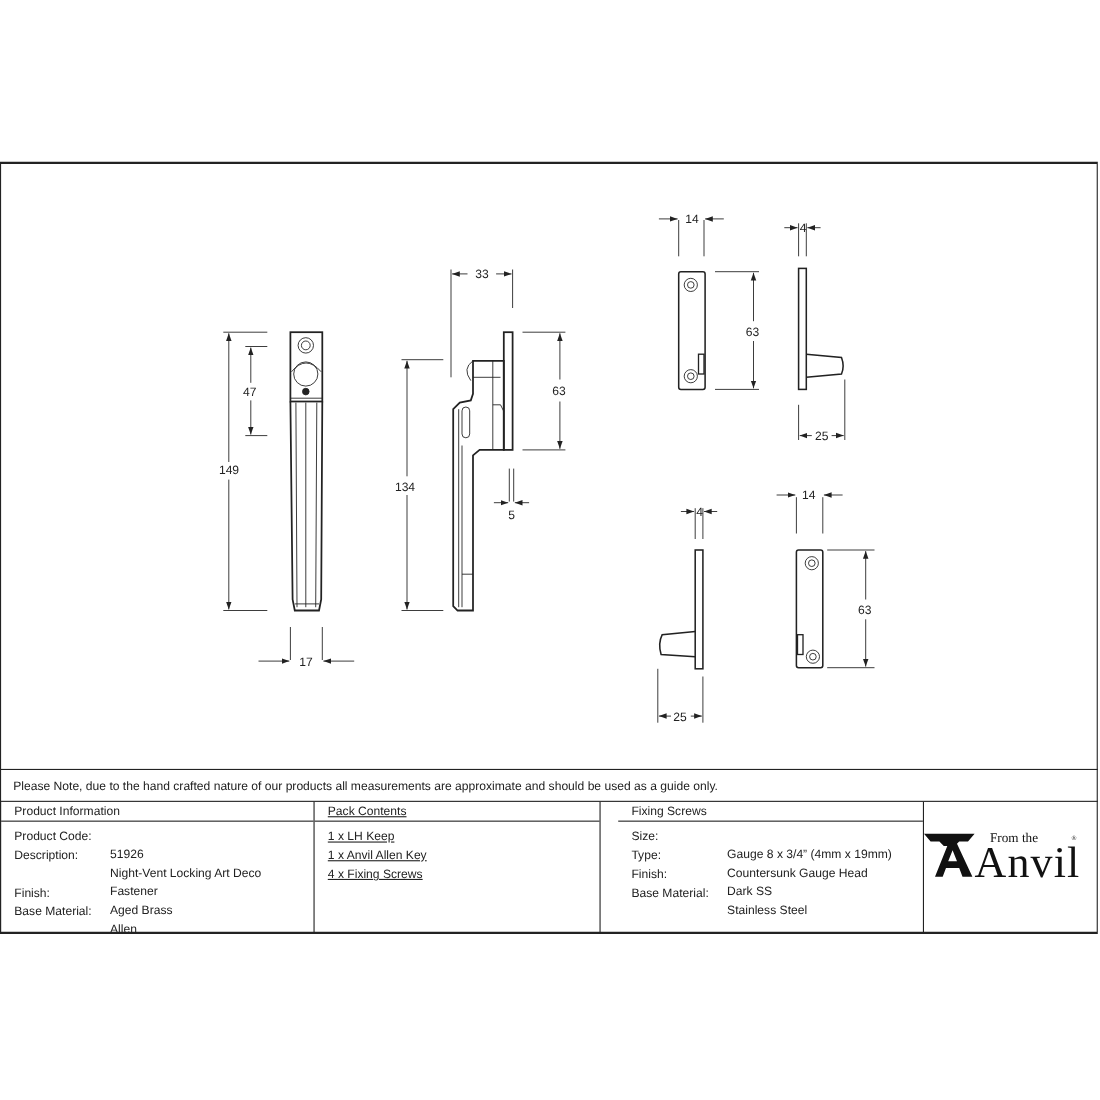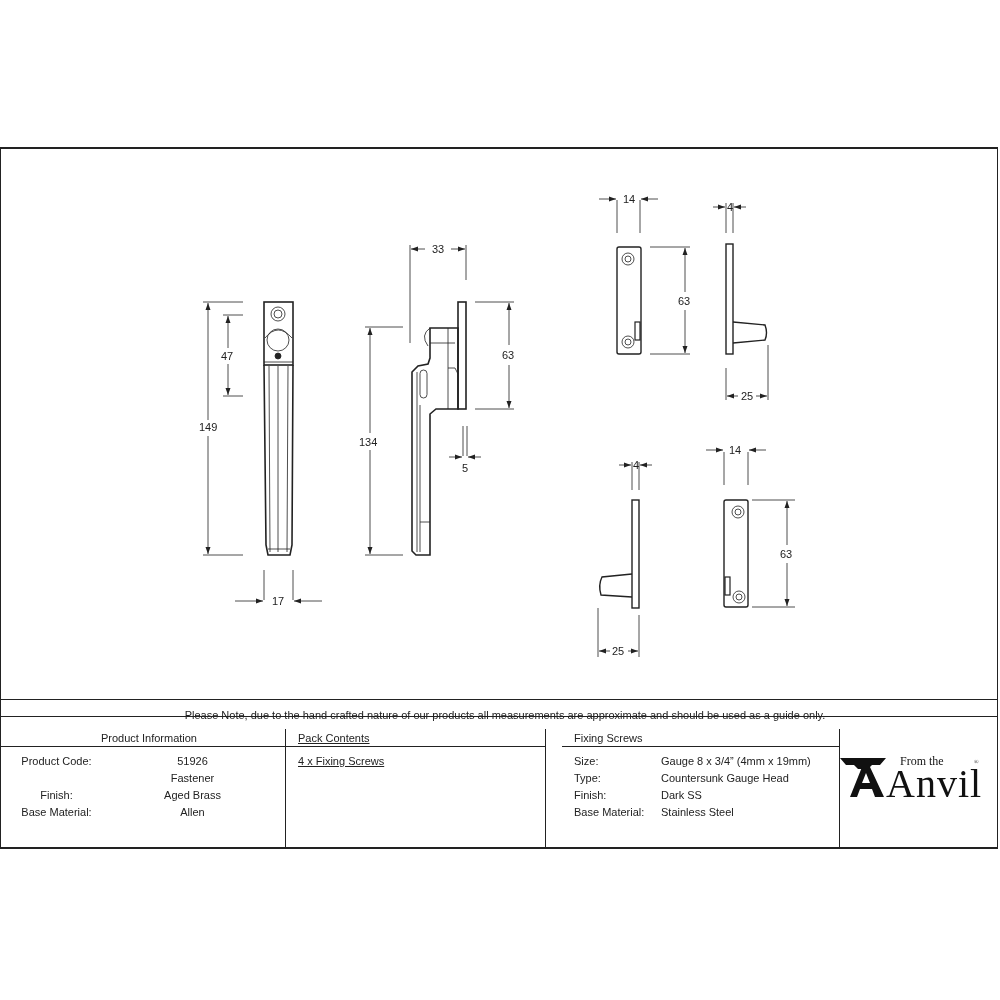--- a/index.html
+++ b/index.html
@@ -1,27 +1,27 @@
 <!DOCTYPE html>
 <html><head>
 <meta charset="utf-8">
 <style>
   html, body { margin:0; padding:0; background:#ffffff; }
   body { width:1000px; height:1000px; position:relative; overflow:hidden; font-family:"Liberation Sans", "DejaVu Sans", sans-serif; color:#222; }
   .sheet { position:absolute; left:0; top:147px; width:998px; height:702px; border:1px solid #222; border-top:2px solid #222; border-bottom:2px solid #222; box-sizing:border-box; }
   .drawing { position:absolute; left:0; top:147px; width:1000px; height:552px; }
   .drawing svg { position:absolute; left:0; top:0; }
   .dim { font-size:11px; fill:#222; font-family:"Liberation Sans", "DejaVu Sans", sans-serif; }
-  .note { position:absolute; left:0; top:699px; width:998px; height:18px; border-top:1px solid #222; border-bottom:1px solid #222; box-sizing:border-box; font-size:11px; padding:9px 0 0 12px;text-align:center; }
+  .note { position:absolute; left:0; top:699px; width:998px; height:30px; border-top:1px solid #222; border-bottom:1px solid #222; box-sizing:border-box; font-size:11px; padding:9px 0 0 12px; }
   .table { position:absolute; top:729px; height:120px; border-right:1px solid #222; box-sizing:border-box; font-size:11px; }
   .table .hdr { height:18px; border-bottom:1px solid #222; padding:3px 0 0 12px; box-sizing:border-box; }
   .table .rows { padding:6px 0 0 12px; }
   .row { display:flex; height:17px; line-height:17px; }
   .lbl { width:87px; flex:none; }
-  .val { flex:1; }
+  .val { flex:1;margin-top:16px; }
   .logo { position:absolute; left:824px; top:721px; width:174px; height:120px;text-align:center; }
 </style>
 </head>
 <body>
 
 <div class="sheet"></div>
 
 <div class="drawing">
 <svg width="1000" height="552" viewBox="0 147 1000 552" xmlns="http://www.w3.org/2000/svg">
   <defs>
@@ -165,45 +165,51 @@
   <text class="dim" x="741" y="400">25</text>
   <text class="dim" x="633" y="469">4</text>
   <text class="dim" x="612" y="655">25</text>
   <text class="dim" x="729" y="454">14</text>
   <text class="dim" x="780" y="558">63</text>
 </svg>
 </div>
 
 <div class="note">Please Note, due to the hand crafted nature of our products all measurements are approximate and should be used as a guide only.</div>
 
-<div class="table" style="left:0; width:286px; border-left:1px solid #222;text-align:center;">
+<div class="table" style="left:0; width:286px; border-left:1px solid #222;">
   <div class="hdr">Product Information</div>
   <div class="rows">
     <div class="row">
         <span class="lbl">Product Code:</span>
         <span class="val">51926</span>
+      </div>
+    <div class="row">
+        <span class="lbl">Description:</span>
+        <span class="val">Night-Vent Locking Art Deco</span>
       </div>
     <div class="row">
         <span class="lbl"></span>
         <span class="val">Fastener</span>
       </div>
     <div class="row">
         <span class="lbl">Finish:</span>
         <span class="val">Aged Brass</span>
       </div>
     <div class="row">
         <span class="lbl">Base Material:</span>
         <span class="val">Allen</span>
       </div>
   </div>
 </div>
 
 <div class="table" style="left:286px; width:260px;text-decoration:underline;">
   <div class="hdr">Pack Contents</div>
   <div class="rows">
+    <div class="row">1 x LH Keep</div>
+    <div class="row">1 x Anvil Allen Key</div>
     <div class="row">4 x Fixing Screws</div>
   </div>
 </div>
 
 <div class="table" style="left:562px; width:278px;">
   <div class="hdr">Fixing Screws</div>
   <div class="rows">
     <div class="row">
         <span class="lbl">Size:</span>
         <span class="val">Gauge 8 x 3/4” (4mm x 19mm)</span>

